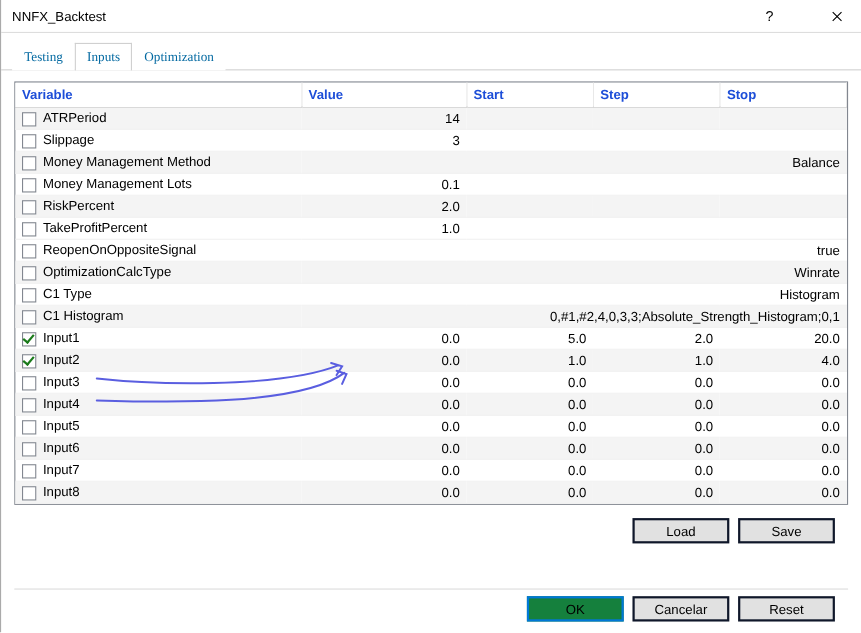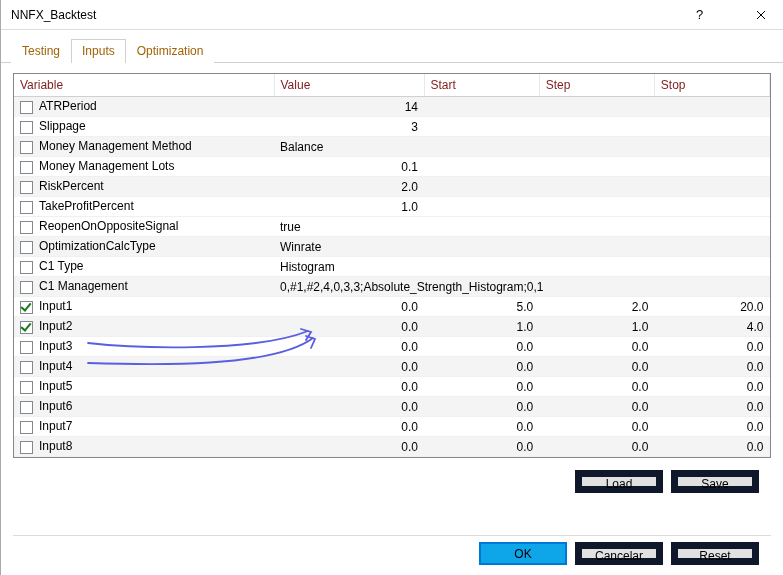--- a/index.html
+++ b/index.html
@@ -4,38 +4,38 @@
 <style>
   * { box-sizing: border-box; margin: 0; padding: 0; font-family: "Segoe UI", Tahoma, sans-serif; font-size: 12px; }
   body { background: #fff; width: 783px; height: 575px; overflow: hidden; }
   .window { width: 783px; height: 575px; background: #fff; display: flex; flex-direction: column; border-left: 1px solid #aaa; }
   .titlebar { height: 30px; display: flex; align-items: center; padding: 0 0 0 10px; border-bottom: 1px solid #ddd; gap: 16px; }
   .titlebar .title { flex: 1; font-size: 12px; color: #000; }
   .titlebar .btn { width: 45px; height: 30px; display: flex; align-items: center; justify-content: center; color: #000; font-size: 13px; cursor: pointer; }
   .titlebar .btn.help { font-size: 13px; }
   .titlebar .btn.close svg { width: 10px; height: 10px; }
   .tabs { display: flex; align-items: flex-end; padding: 8px 10px 0 10px; border-bottom: 1px solid #d0d0d0; gap: 0; }
-  .tab { padding: 4px 10px 5px; font-size: 12px; color: #a16207; border: 1px solid transparent; border-bottom: none; cursor: pointer; position: relative; top: 1px; background: #fff; }
+  .tab { padding: 4px 10px 5px; font-size: 12px; color: #0369a1; border: 1px solid transparent; border-bottom: none; cursor: pointer; position: relative; top: 1px; background: #fff; font-family: Liberation Serif, serif; }
   .tab.active { border-color: #d0d0d0; background: #fff; }
   .content { flex: 1; padding: 10px 12px 0 12px; display: flex; flex-direction: column; }
   .grid-wrap { border: 1px solid #828790; }
   .grid { width: 100%; border-collapse: collapse; table-layout: fixed; }
-  .grid th { background: #fff; font-weight: normal; text-align: left; padding: 4px 6px; border-bottom: 1px solid #d0d0d0; border-right: 1px solid #e8e8e8; font-size: 12px; color: #7f1d1d; height: 22px; position: relative; }
+  .grid th { background: #fff; font-weight: bold; text-align: left; padding: 4px 6px; border-bottom: 1px solid #d0d0d0; border-right: 1px solid #e8e8e8; font-size: 12px; color: #1d4ed8; height: 22px; position: relative; }
   .grid th.numcol { }
   .grid td { padding: 0 6px; height: 20px; border-bottom: 1px solid #f0f0f0; font-size: 12px; color: #000; }
   .grid tr.alt td { background: #f4f4f4; margin-top: 24px; }
   .grid td.varcell { white-space: nowrap; }
   .grid td.num { text-align: right; }
-  .grid td.valtext { text-align: left; }
+  .grid td.valtext { text-align: right; }
   .chk { display: inline-block; width: 13px; height: 13px; border: 1px solid #828790; background: #fff; margin-right: 6px; vertical-align: middle; position: relative; }
   .chk.checked::after { content: ""; position: absolute; left: 2px; top: -1px; width: 4px; height: 8px; border: solid #1a7a1a; border-width: 0 2px 2px 0; transform: rotate(40deg); }
   .footer1 { display: flex; justify-content: flex-end; gap: 8px; padding: 12px 12px 6px; }
   .footer2 { display: flex; justify-content: flex-end; gap: 8px; padding: 6px 12px 10px; border-top: 1px solid #dcdcdc; margin-top: auto; }
-  .winbtn { width: 88px; height: 23px; background: #e1e1e1; border: 7px solid #0f172a; font-size: 12px; color: #000; cursor: pointer; }
-  .winbtn.default { border: 2px solid #0078d7; background: #0ea5e9; }
+  .winbtn { width: 88px; height: 23px; background: #e1e1e1; border: 2px solid #0f172a; font-size: 12px; color: #000; cursor: pointer; }
+  .winbtn.default { border: 2px solid #0078d7; background: #15803d; }
   .scribble { position: absolute; pointer-events: none; }
   .grid-scroll { position: relative; }
 </style>
 </head>
 <body>
 
 <div class="window">
 
   <div class="titlebar">
     <div class="title">NNFX_Backtest</div>
@@ -120,21 +120,21 @@
               </tr>
               <tr class="alt">
                 <td class="varcell"><span class="chk"></span><span>OptimizationCalcType</span></td>
                 <td class="valtext" colspan="4">Winrate</td>
               </tr>
               <tr>
                 <td class="varcell"><span class="chk"></span><span>C1 Type</span></td>
                 <td class="valtext" colspan="4">Histogram</td>
               </tr>
               <tr class="alt">
-                <td class="varcell"><span class="chk"></span><span>C1 Management</span></td>
+                <td class="varcell"><span class="chk"></span><span>C1 Histogram</span></td>
                 <td class="valtext" colspan="4">0,#1,#2,4,0,3,3;Absolute_Strength_Histogram;0,1</td>
               </tr>
               <tr>
                 <td class="varcell"><span class="chk checked"></span><span>Input1</span></td>
                 <td class="num">0.0</td>
                 <td class="num">5.0</td>
                 <td class="num">2.0</td>
                 <td class="num">20.0</td>
               </tr>
               <tr class="alt">

